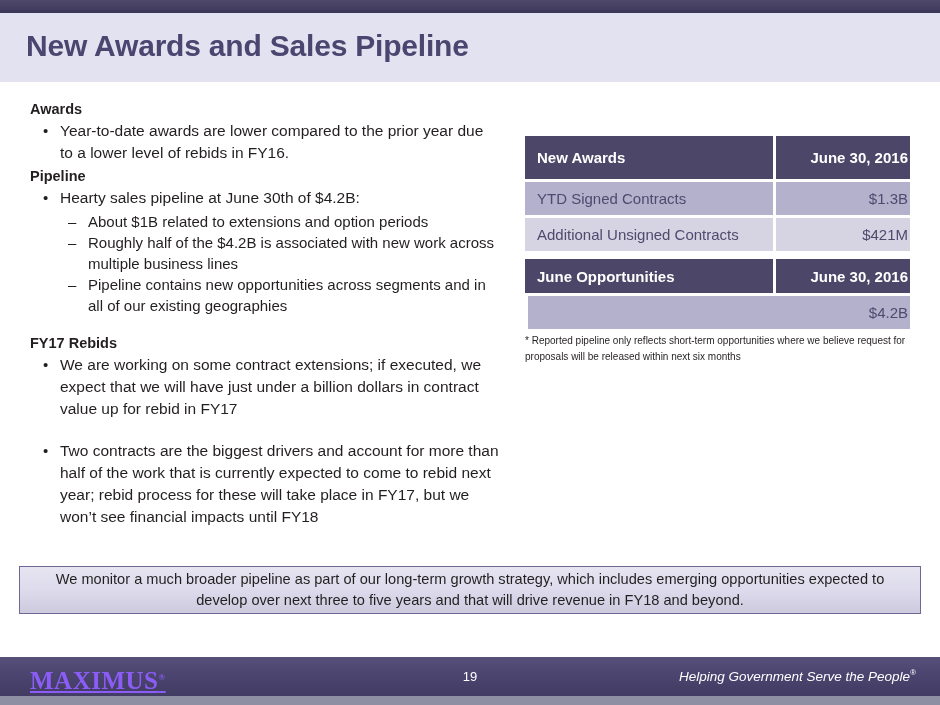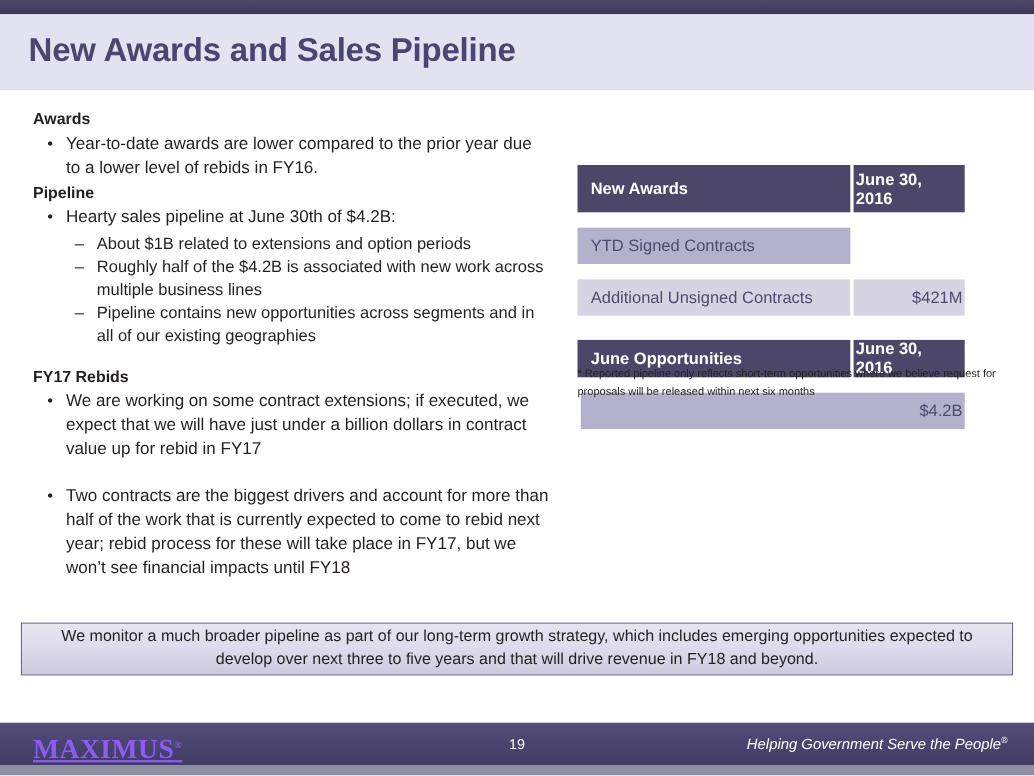--- a/index.html
+++ b/index.html
@@ -94,23 +94,22 @@
   .spacer-para { height: 18px; }
 
   
   .table-wrap {
     position: absolute;
     left: 525px; top: 136px;
     width: 385px;
   }
   .trow {
     display: flex;
-    width: 352px;
+    width: 385px;
     margin-bottom: 3px;
-    margin-top: 14px;
   }
   .tcell-label {
     width: 248px;
     flex: 0 0 248px;
     box-sizing: border-box;
     padding: 0 12px;
     display: flex;
     align-items: center;
     font-size: 15px;
   }
@@ -273,20 +272,21 @@
   </div>
 </div>
 
 <div class="table-wrap">
   <div class="trow header">
     <div class="tcell-label">New Awards</div>
     <div class="tcell-value">June 30, 2016</div>
   </div>
   <div class="trow shade-a">
     <div class="tcell-label">YTD Signed Contracts</div>
+    <div class="tcell-value">$1.3B</div>
   </div>
   <div class="trow shade-b">
     <div class="tcell-label">Additional Unsigned Contracts</div>
     <div class="tcell-value">$421M</div>
   </div>
   <div class="table-gap"></div>
   <div class="trow header second">
     <div class="tcell-label">June Opportunities</div>
     <div class="tcell-value">June 30, 2016</div>
   </div>

